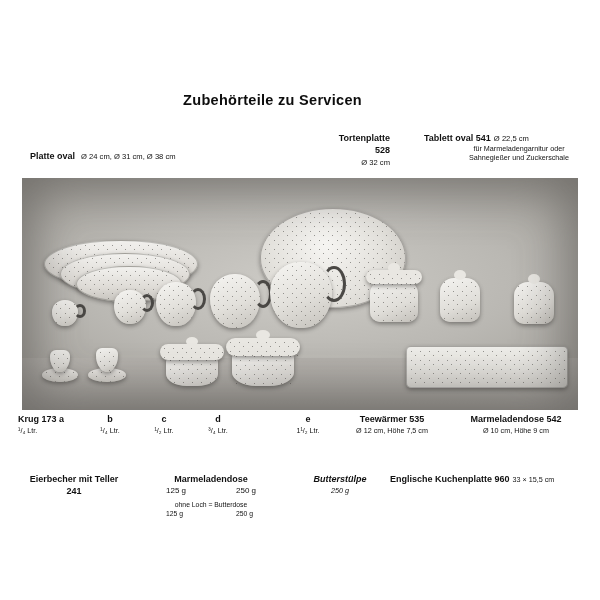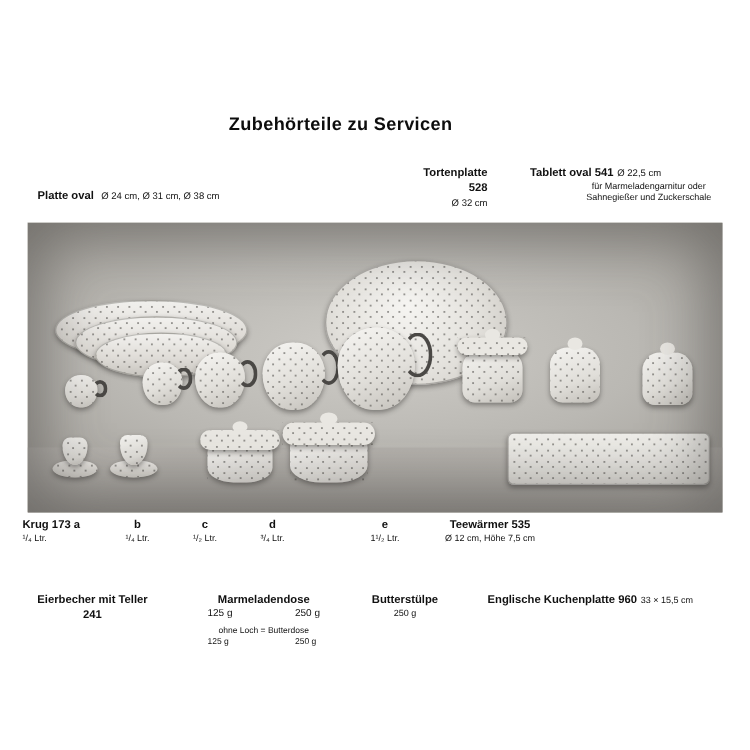--- a/index.html
+++ b/index.html
@@ -386,38 +386,42 @@
       <div class="lc center" style="left:294px; top:0; width:28px;">
         <span class="hd">e</span>
         <span class="sz">1¹/₂ Ltr.</span>
       </div>
 
       <div class="lc center" style="left:336px; top:0; width:112px;">
         <span class="hd">Teewärmer 535</span>
         <span class="sz">Ø 12 cm, Höhe 7,5 cm</span>
       </div>
 
+      <div class="lc center" style="left:444px; top:0; width:144px;">
+        <span class="hd">Marmeladendose 542</span>
+        <span class="sz">Ø 10 cm, Höhe 9 cm</span>
+      </div>
     </div>
 
     <div class="row2">
       <div class="lc center" style="left:14px; top:30px; width:120px;">
         <span class="hd">Eierbecher mit Teller</span>
         <span class="hd">241</span>
       </div>
 
       <div class="lc center" style="left:146px; top:30px; width:130px;">
         <span class="hd">Marmeladendose</span>
       </div>
       <div class="lc" style="left:166px; top:42px;">125 g</div>
       <div class="lc" style="left:236px; top:42px;">250 g</div>
       <div class="lc center" style="left:146px; top:57px; width:130px; font-size:6.8px;">ohne Loch = Butterdose</div>
       <div class="lc" style="left:166px; top:66px; font-size:6.8px;">125 g</div>
       <div class="lc" style="left:236px; top:66px; font-size:6.8px;">250 g</div>
 
-      <div class="lc center" style="left:276px; top:30px; width:96px;">
+      <div class="lc center" style="left:292px; top:30px; width:96px;font-style:italic;">
         <span class="hd">Butterstülpe</span>
         <span class="sz">250 g</span>
       </div>
 
       <div class="lc" style="left:390px; top:30px; white-space:nowrap;">
         <span class="hd" style="display:inline;">Englische Kuchenplatte 960</span><span class="sz" style="margin-left:3px;">33 × 15,5 cm</span>
       </div>
     </div>
 
   </div>

